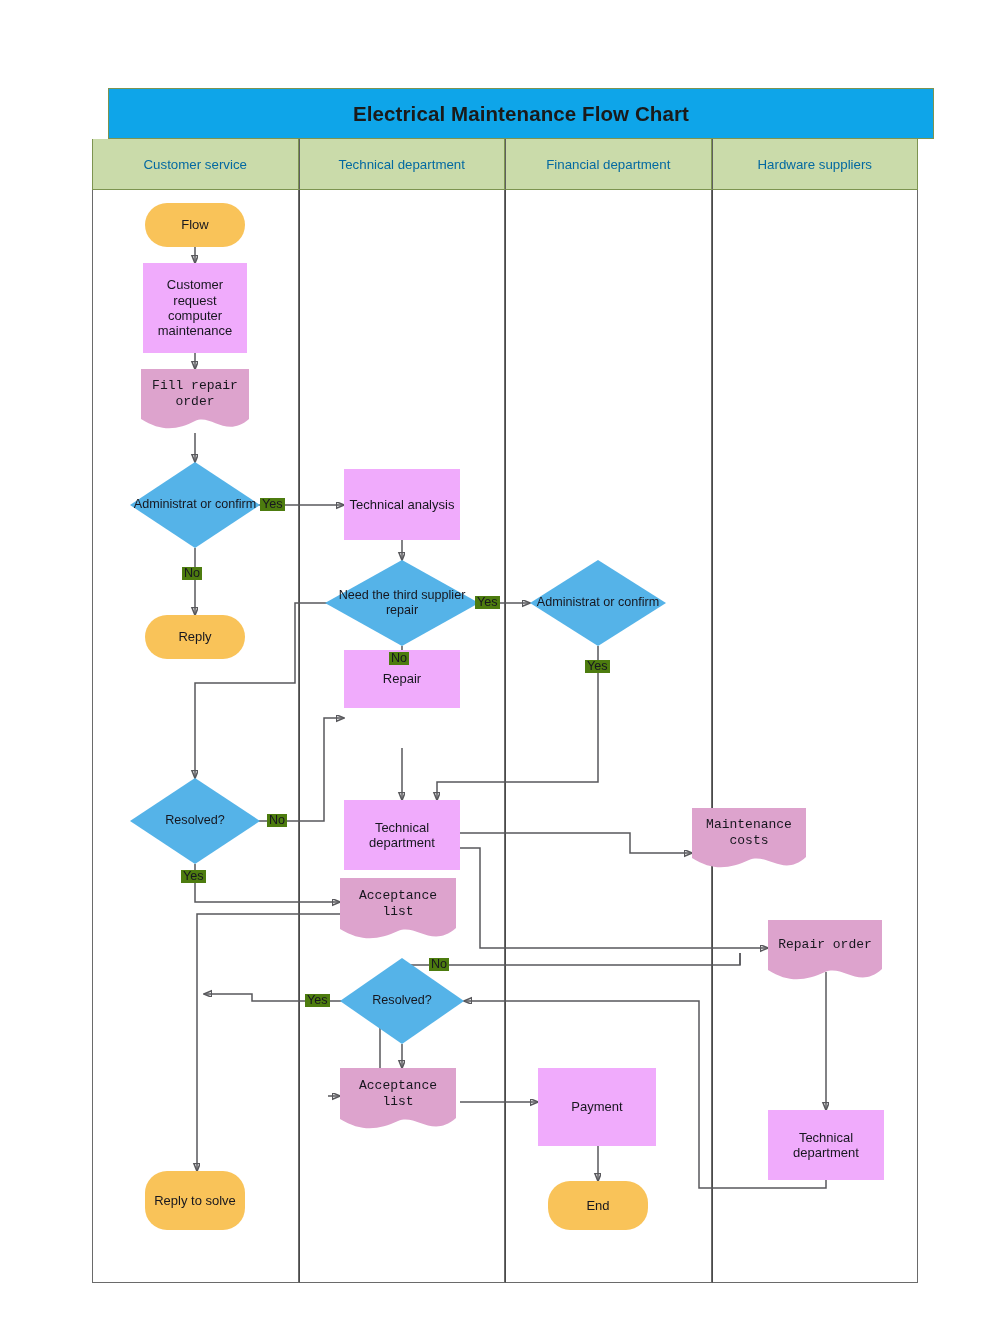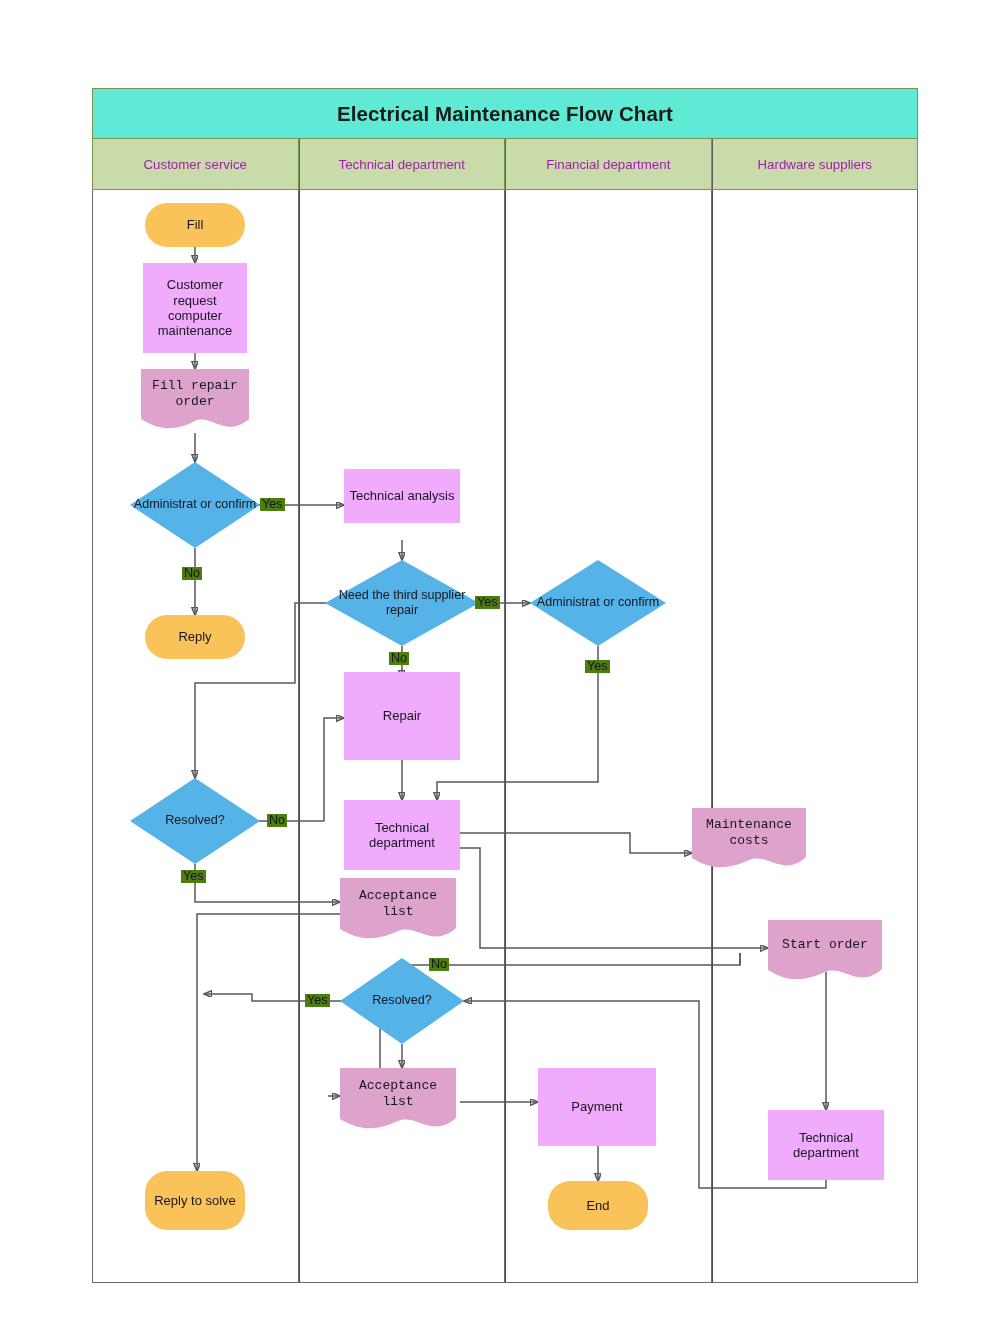--- a/index.html
+++ b/index.html
@@ -7,36 +7,36 @@
   body{
     width:1000px;height:1325px;overflow:hidden;
     font-family:"Liberation Sans","DejaVu Sans",sans-serif;
     -webkit-font-smoothing:antialiased;
   }
   #stage{position:relative;width:1000px;height:1325px;background:#fff;}
   #board{position:absolute;left:92px;top:88px;width:826px;height:1195px;}
 
   
   .title-band{
-    position:absolute;left:0;top:0;width:826px;height:51px;
-    background:#5eead4;border:1px solid #7d9450;box-sizing:border-box;
+    position:absolute;left:16px;top:0;width:826px;height:51px;
+    background:#0ea5e9;border:1px solid #7d9450;box-sizing:border-box;
     display:flex;align-items:center;justify-content:center;
   }
   .title-band .t{
     font-size:20.5px;font-weight:bold;color:#1a1a1a;letter-spacing:.1px;
   }
   .lane-head-row{
     position:absolute;left:0;top:51px;width:826px;height:51px;
     display:flex;box-sizing:border-box;
   }
   .lane-head{
     flex:1 1 0;background:#cadbaa;border:1px solid #7d9450;
     border-top:none;box-sizing:border-box;
     display:flex;align-items:center;justify-content:center;
-    font-size:13.3px;color:#a21caf;
+    font-size:13.3px;color:#0369a1;
   }
   .lane-head + .lane-head{border-left:1px solid #5f5f5f;}
   .lane-body-row{
     position:absolute;left:0;top:102px;width:826px;height:1093px;
     display:flex;box-sizing:border-box;
   }
   .lane-body{
     flex:1 1 0;background:#ffffff;border:1px solid #6a6a6a;
     border-top:none;box-sizing:border-box;
   }
@@ -161,21 +161,21 @@
       <path d="M506,1058 L506,1093" marker-end="url(#ah)"></path>
 
       <path d="M734,884 L734,1022" marker-end="url(#ah)"></path>
 
       <path d="M734,1068 L734,1100 L607,1100 L607,913 L372,913" marker-end="url(#ah)"></path>
 
       <path d="M648,877 L648,865"></path>
     </svg>
 
     <div class="node term" style="left:53px;top:115px;width:100px;height:44px;">
-      <span class="lbl">Fill</span>
+      <span class="lbl">Flow</span>
     </div>
 
     <div class="node proc" style="left:51px;top:175px;width:104px;height:90px;">
       <span class="lbl">Customer request computer maintenance</span>
     </div>
 
     <div class="doc-wrap" style="left:49px;top:281px;width:108px;height:64px;">
       <svg width="108" height="64" viewBox="0 0 108 64">
         <path d="M0,0 H108 V50 C85,70 70,44 54,52 C38,60 22,64 0,50 Z" fill="#dda3cd"></path>
       </svg>
@@ -197,32 +197,32 @@
       <svg width="130" height="86" viewBox="0 0 130 86">
         <polygon points="65,0 130,43 65,86 0,43" fill="#55b3e8"></polygon>
       </svg>
       <div class="diaText">Resolved?</div>
     </div>
 
     <div class="node term" style="left:53px;top:1083px;width:100px;height:59px;">
       <span class="lbl">Reply to solve</span>
     </div>
 
-    <div class="node proc" style="left:252px;top:381px;width:116px;height:54px;">
+    <div class="node proc" style="left:252px;top:381px;width:116px;height:71px;">
       <span class="lbl">Technical analysis</span>
     </div>
 
     <div class="dia-wrap" style="left:233px;top:472px;width:154px;height:86px;">
       <svg width="154" height="86" viewBox="0 0 154 86">
         <polygon points="77,0 154,43 77,86 0,43" fill="#55b3e8"></polygon>
       </svg>
       <div class="diaText">Need the third supplier repair</div>
     </div>
 
-    <div class="node proc" style="left:252px;top:584px;width:116px;height:88px;text-align:center;">
+    <div class="node proc" style="left:252px;top:562px;width:116px;height:58px;text-align:center;">
       <span class="lbl">Repair</span>
     </div>
 
     <div class="node proc" style="left:252px;top:712px;width:116px;height:70px;">
       <span class="lbl">Technical department</span>
     </div>
 
     <div class="doc-wrap" style="left:248px;top:790px;width:116px;height:65px;">
       <svg width="116" height="65" viewBox="0 0 116 65">
         <path d="M0,0 H116 V50 C92,71 76,45 58,53 C40,61 23,65 0,51 Z" fill="#dda3cd"></path>
@@ -263,21 +263,21 @@
     </div>
 
     <div class="node term" style="left:456px;top:1093px;width:100px;height:49px;">
       <span class="lbl">End</span>
     </div>
 
     <div class="doc-wrap" style="left:676px;top:832px;width:114px;height:64px;">
       <svg width="114" height="64" viewBox="0 0 114 64">
         <path d="M0,0 H114 V49 C91,70 75,44 57,52 C39,60 22,64 0,50 Z" fill="#dda3cd"></path>
       </svg>
-      <div class="docText">Start order</div>
+      <div class="docText">Repair order</div>
     </div>
 
     <div class="node proc" style="left:676px;top:1022px;width:116px;height:70px;">
       <span class="lbl">Technical department</span>
     </div>
 
     <div class="edge-label" style="left:168px;top:410px;">Yes</div>
     <div class="edge-label" style="left:90px;top:479px;">No</div>
     <div class="edge-label" style="left:383px;top:508px;">Yes</div>
     <div class="edge-label" style="left:297px;top:564px;">No</div>

